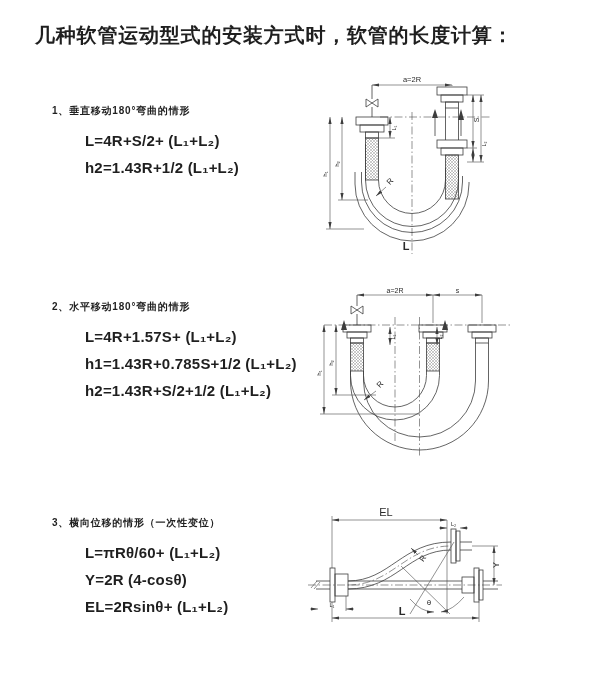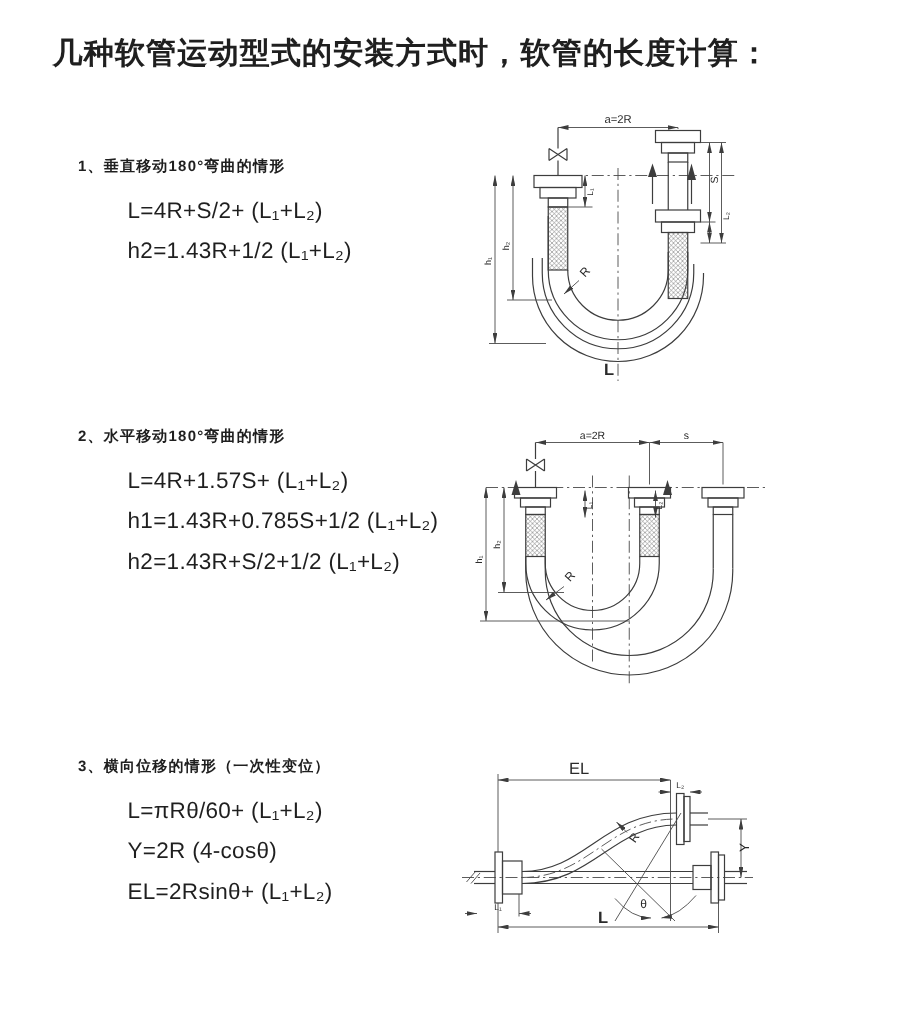--- a/index.html
+++ b/index.html
@@ -6,25 +6,25 @@
   body{
     width:600px;height:675px;background:#ffffff;position:relative;overflow:hidden;
     font-family:"Liberation Sans","DejaVu Sans",sans-serif;color:#1f1f1f;
   }
   .page-title{
     position:absolute;left:35px;top:22px;font-size:20px;font-weight:bold;
     letter-spacing:0.8px;white-space:nowrap;
   }
   .sec{position:absolute;left:52px;}
   #sec1{top:104px}
-  #sec2{top:284px}
-  #sec3{top:504px}
+  #sec2{top:300px}
+  #sec3{top:516px}
   .sec-heading{font-size:10px;font-weight:bold;letter-spacing:0.8px;white-space:nowrap;}
   .formulas{margin-left:33px;margin-top:9px;}
-  .formula{font-size:15px;font-weight:normal;letter-spacing:0.2px;line-height:27px;white-space:nowrap;}
+  .formula{font-size:15px;font-weight:bold;letter-spacing:0.2px;line-height:27px;white-space:nowrap;}
   .diagram{position:absolute;}
   #d1{left:320px;top:72px;}
   #d2{left:316px;top:283px;}
   #d3{left:302px;top:502px;}
   svg{display:block;}
   svg text{fill:#2a2a2a;font-family:"Liberation Sans","DejaVu Sans",sans-serif;}
   .ln{stroke:#3d3d3d;stroke-width:0.8;fill:none;}
   .thin{stroke:#4a4a4a;stroke-width:0.6;fill:none;}
   .cl{stroke:#4a4a4a;stroke-width:0.6;fill:none;stroke-dasharray:8 2.5 1.5 2.5;}
   .solidfill{fill:#3d3d3d;stroke:none;}

